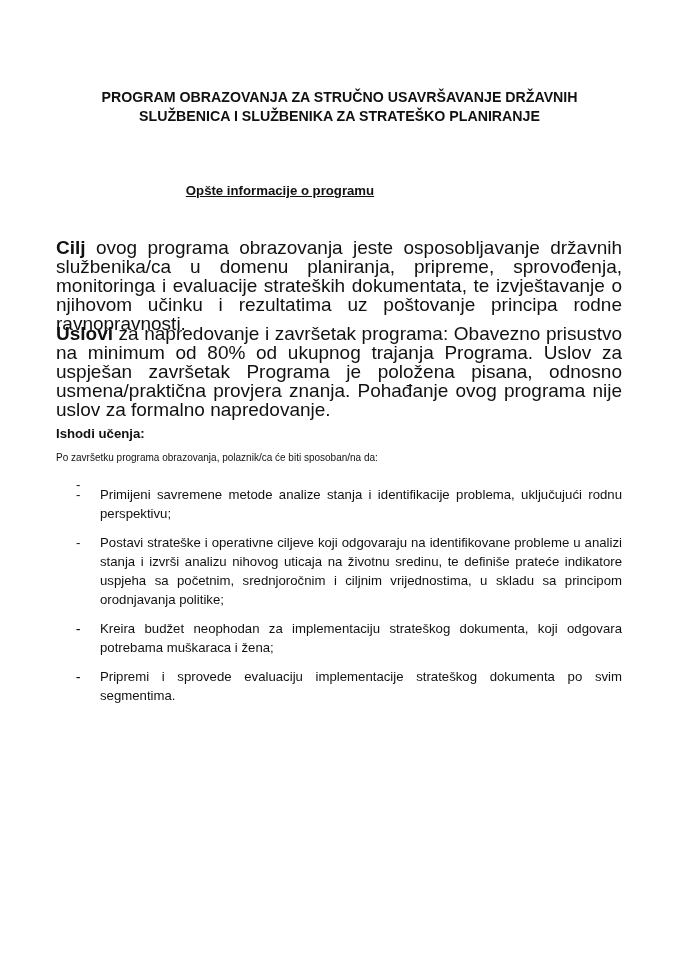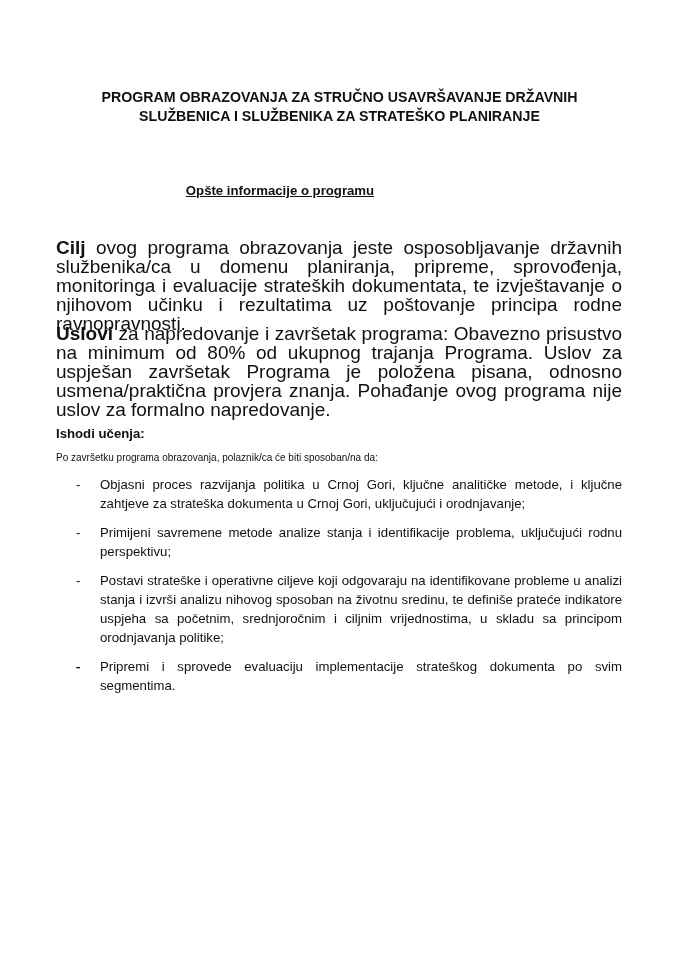--- a/index.html
+++ b/index.html
@@ -32,21 +32,21 @@
   <div class="subtitle">Opšte informacije o programu</div>
 
   <div class="para" style="top:238px"><b>Cilj</b><span> ovog programa obrazovanja jeste osposobljavanje državnih službenika/ca u domenu planiranja, pripreme, sprovođenja, monitoringa i evaluacije strateških dokumentata, te izvještavanje o njihovom učinku i rezultatima uz poštovanje principa rodne ravnopravnosti.</span></div>
 
   <div class="para" style="top:324px"><b>Uslovi</b><span> za napredovanje i završetak programa: Obavezno prisustvo na minimum od 80% od ukupnog trajanja Programa. Uslov za uspješan završetak Programa je položena pisana, odnosno usmena/praktična provjera znanja. Pohađanje ovog programa nije uslov za formalno napredovanje.</span></div>
 
   <div class="heading" style="top:426px">Ishodi učenja:</div>
   <div class="intro" style="top:452px">Po završetku programa obrazovanja, polaznik/ca će biti sposoban/na da:</div>
 
   <div class="list">
-    <div class="li"><span class="dash">-</span><span>Objasni proces razvijanja politika u Crnoj Gori, ključne analitičke metode, i ključne zahtjeve za strateška dokumenta u Crnoj Gori, uključujući i orodnjavanje;</span></div>
+    <div class="li"><span class="dash">-</span></div>
     <div class="li"><span class="dash">-</span><span>Primijeni savremene metode analize stanja i identifikacije problema, uključujući rodnu perspektivu;</span></div>
-    <div class="li"><span class="dash">-</span><span>Postavi strateške i operativne ciljeve koji odgovaraju na identifikovane probleme u analizi stanja i izvrši analizu nihovog sposoban na životnu sredinu, te definiše prateće indikatore uspjeha sa početnim, srednjoročnim i ciljnim vrijednostima, u skladu sa principom orodnjavanja politike;</span></div>
+    <div class="li"><span class="dash">-</span><span>Postavi strateške i operativne ciljeve koji odgovaraju na identifikovane probleme u analizi stanja i izvrši analizu nihovog uticaja na životnu sredinu, te definiše prateće indikatore uspjeha sa početnim, srednjoročnim i ciljnim vrijednostima, u skladu sa principom orodnjavanja politike;</span></div>
     <div class="li"><span class="dash">-</span></div>
-    <div class="li"><span class="dash">-</span></div>
+    <div class="li"><span class="dash">-</span><span>Kreira budžet neophodan za implementaciju strateškog dokumenta, koji odgovara potrebama muškaraca i žena;</span></div>
     <div class="li"><span class="dash">-</span></div>
     <div class="li"><span class="dash">-</span><span>Pripremi i sprovede evaluaciju implementacije strateškog dokumenta po svim segmentima.</span></div>
   </div>
 </div>
 
 </body></html>

